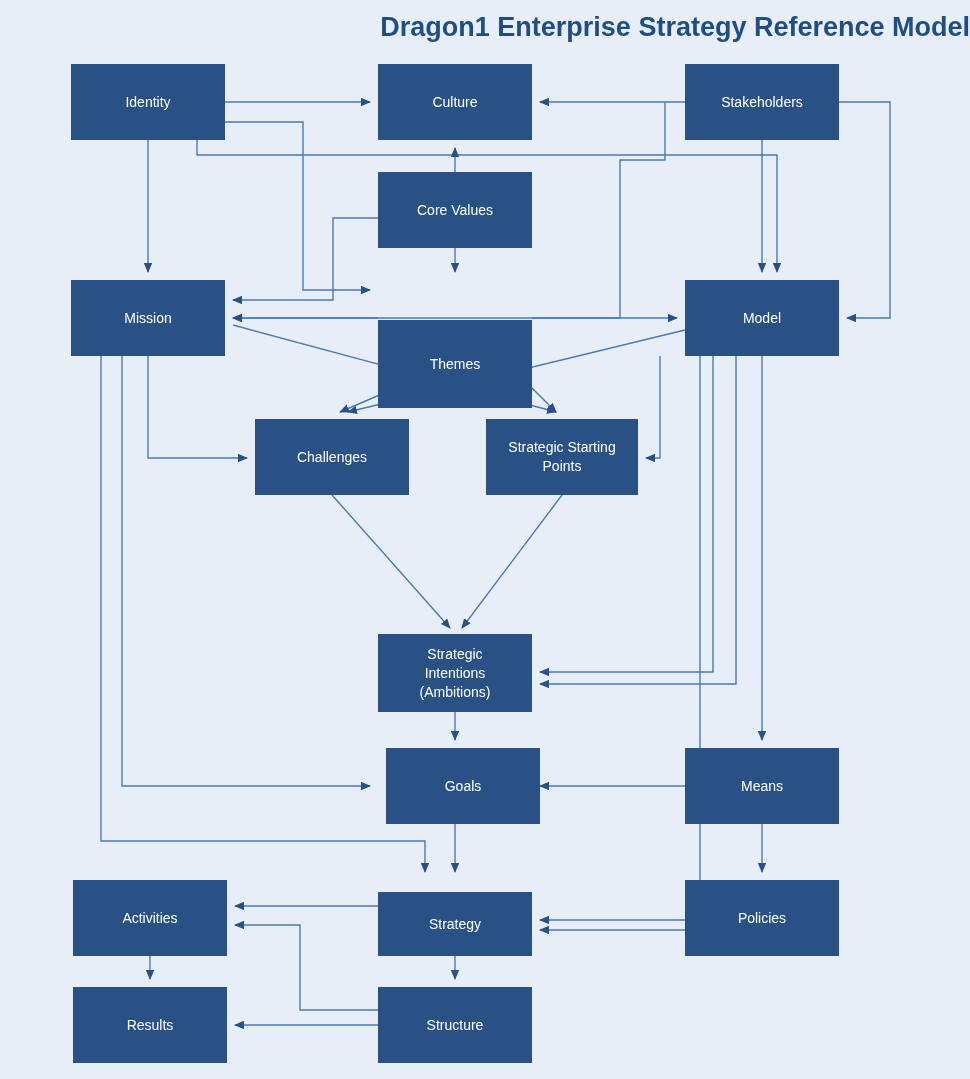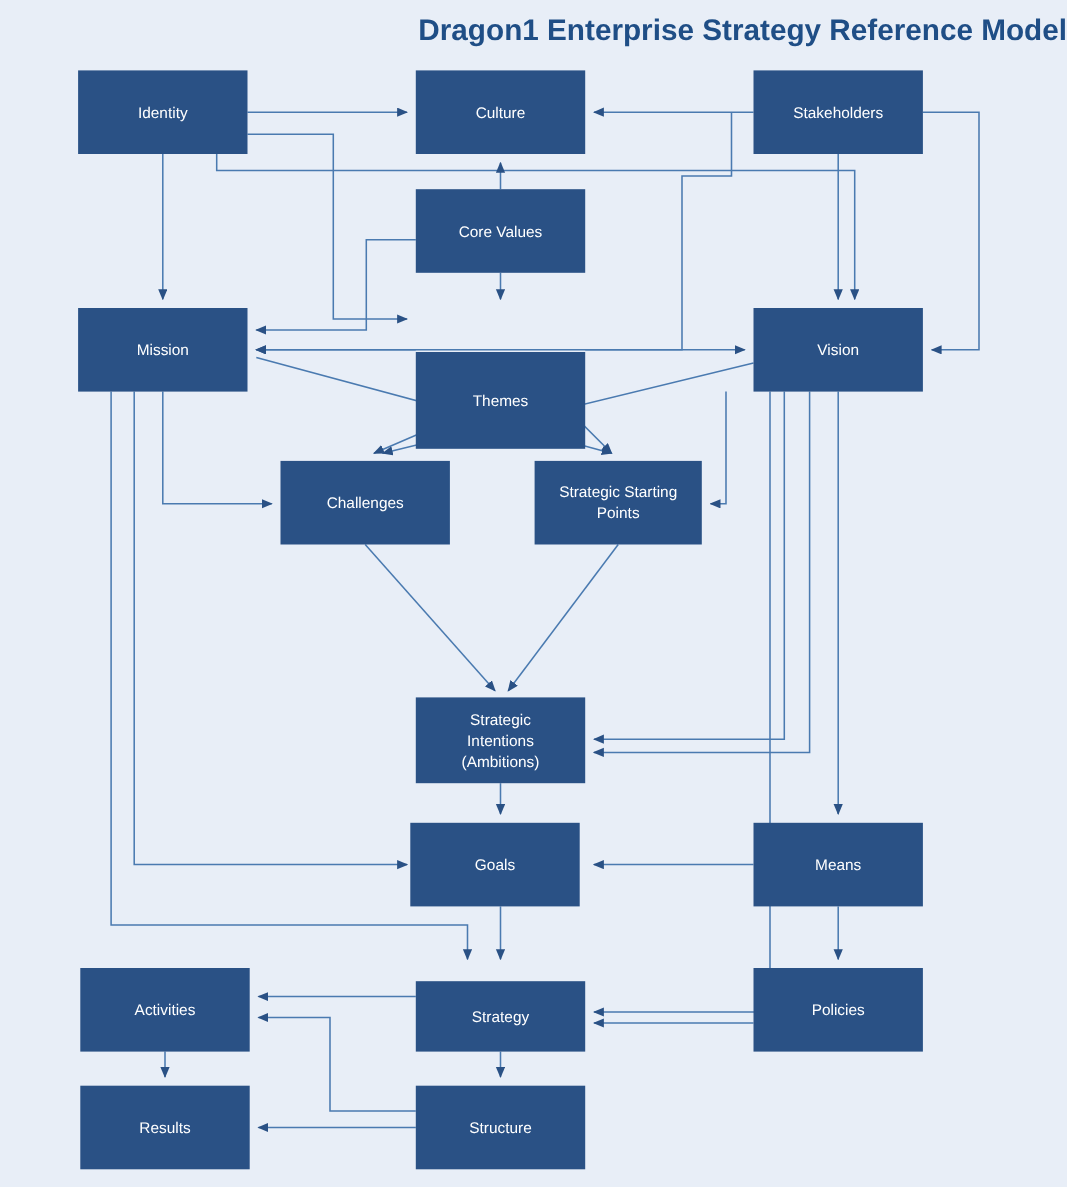--- a/index.html
+++ b/index.html
@@ -107,35 +107,35 @@
       <div class="node" style="left: 378px; top: 172px; width: 154px; height: 76px; background: rgb(42, 81, 133); color: rgb(255, 255, 255);">
         <span>Core Values</span>
       </div>
       <div class="node" style="left: 71px; top: 280px; width: 154px; height: 76px; background: rgb(42, 81, 133); color: rgb(255, 255, 255);">
         <span>Mission</span>
       </div>
       <div class="node" style="left: 378px; top: 280px; width: 154px; height: 88px; background: rgb(42, 81, 133); color: rgb(255, 255, 255); margin-top: 40px;">
         <span>Themes</span>
       </div>
       <div class="node" style="left: 685px; top: 280px; width: 154px; height: 76px; background: rgb(42, 81, 133); color: rgb(255, 255, 255);">
-        <span>Vision</span>
+        <span>Model</span>
       </div>
       <div class="node" style="left: 255px; top: 419px; width: 154px; height: 76px; background: rgb(42, 81, 133); color: rgb(255, 255, 255);">
         <span>Challenges</span>
       </div>
       <div class="node" style="left: 486px; top: 419px; width: 152px; height: 76px; background: rgb(42, 81, 133); color: rgb(255, 255, 255);">
         <span>Strategic Starting
 Points</span>
       </div>
       <div class="node" style="left: 378px; top: 634px; width: 154px; height: 78px; background: rgb(42, 81, 133); color: rgb(255, 255, 255);">
         <span>Strategic
 Intentions
 (Ambitions)</span>
       </div>
-      <div class="node" style="left: 373px; top: 748px; width: 154px; height: 76px; background: rgb(42, 81, 133); color: rgb(255, 255, 255); text-align: center;">
+      <div class="node" style="left: 386px; top: 748px; width: 154px; height: 76px; background: rgb(42, 81, 133); color: rgb(255, 255, 255); text-align: center;">
         <span>Goals</span>
       </div>
       <div class="node" style="left: 685px; top: 748px; width: 154px; height: 76px; background: rgb(42, 81, 133); color: rgb(255, 255, 255);">
         <span>Means</span>
       </div>
       <div class="node" style="left: 73px; top: 880px; width: 154px; height: 76px; background: rgb(42, 81, 133); color: rgb(255, 255, 255);">
         <span>Activities</span>
       </div>
       <div class="node" style="left: 378px; top: 892px; width: 154px; height: 64px; background: rgb(42, 81, 133); color: rgb(255, 255, 255);">
         <span>Strategy</span>

